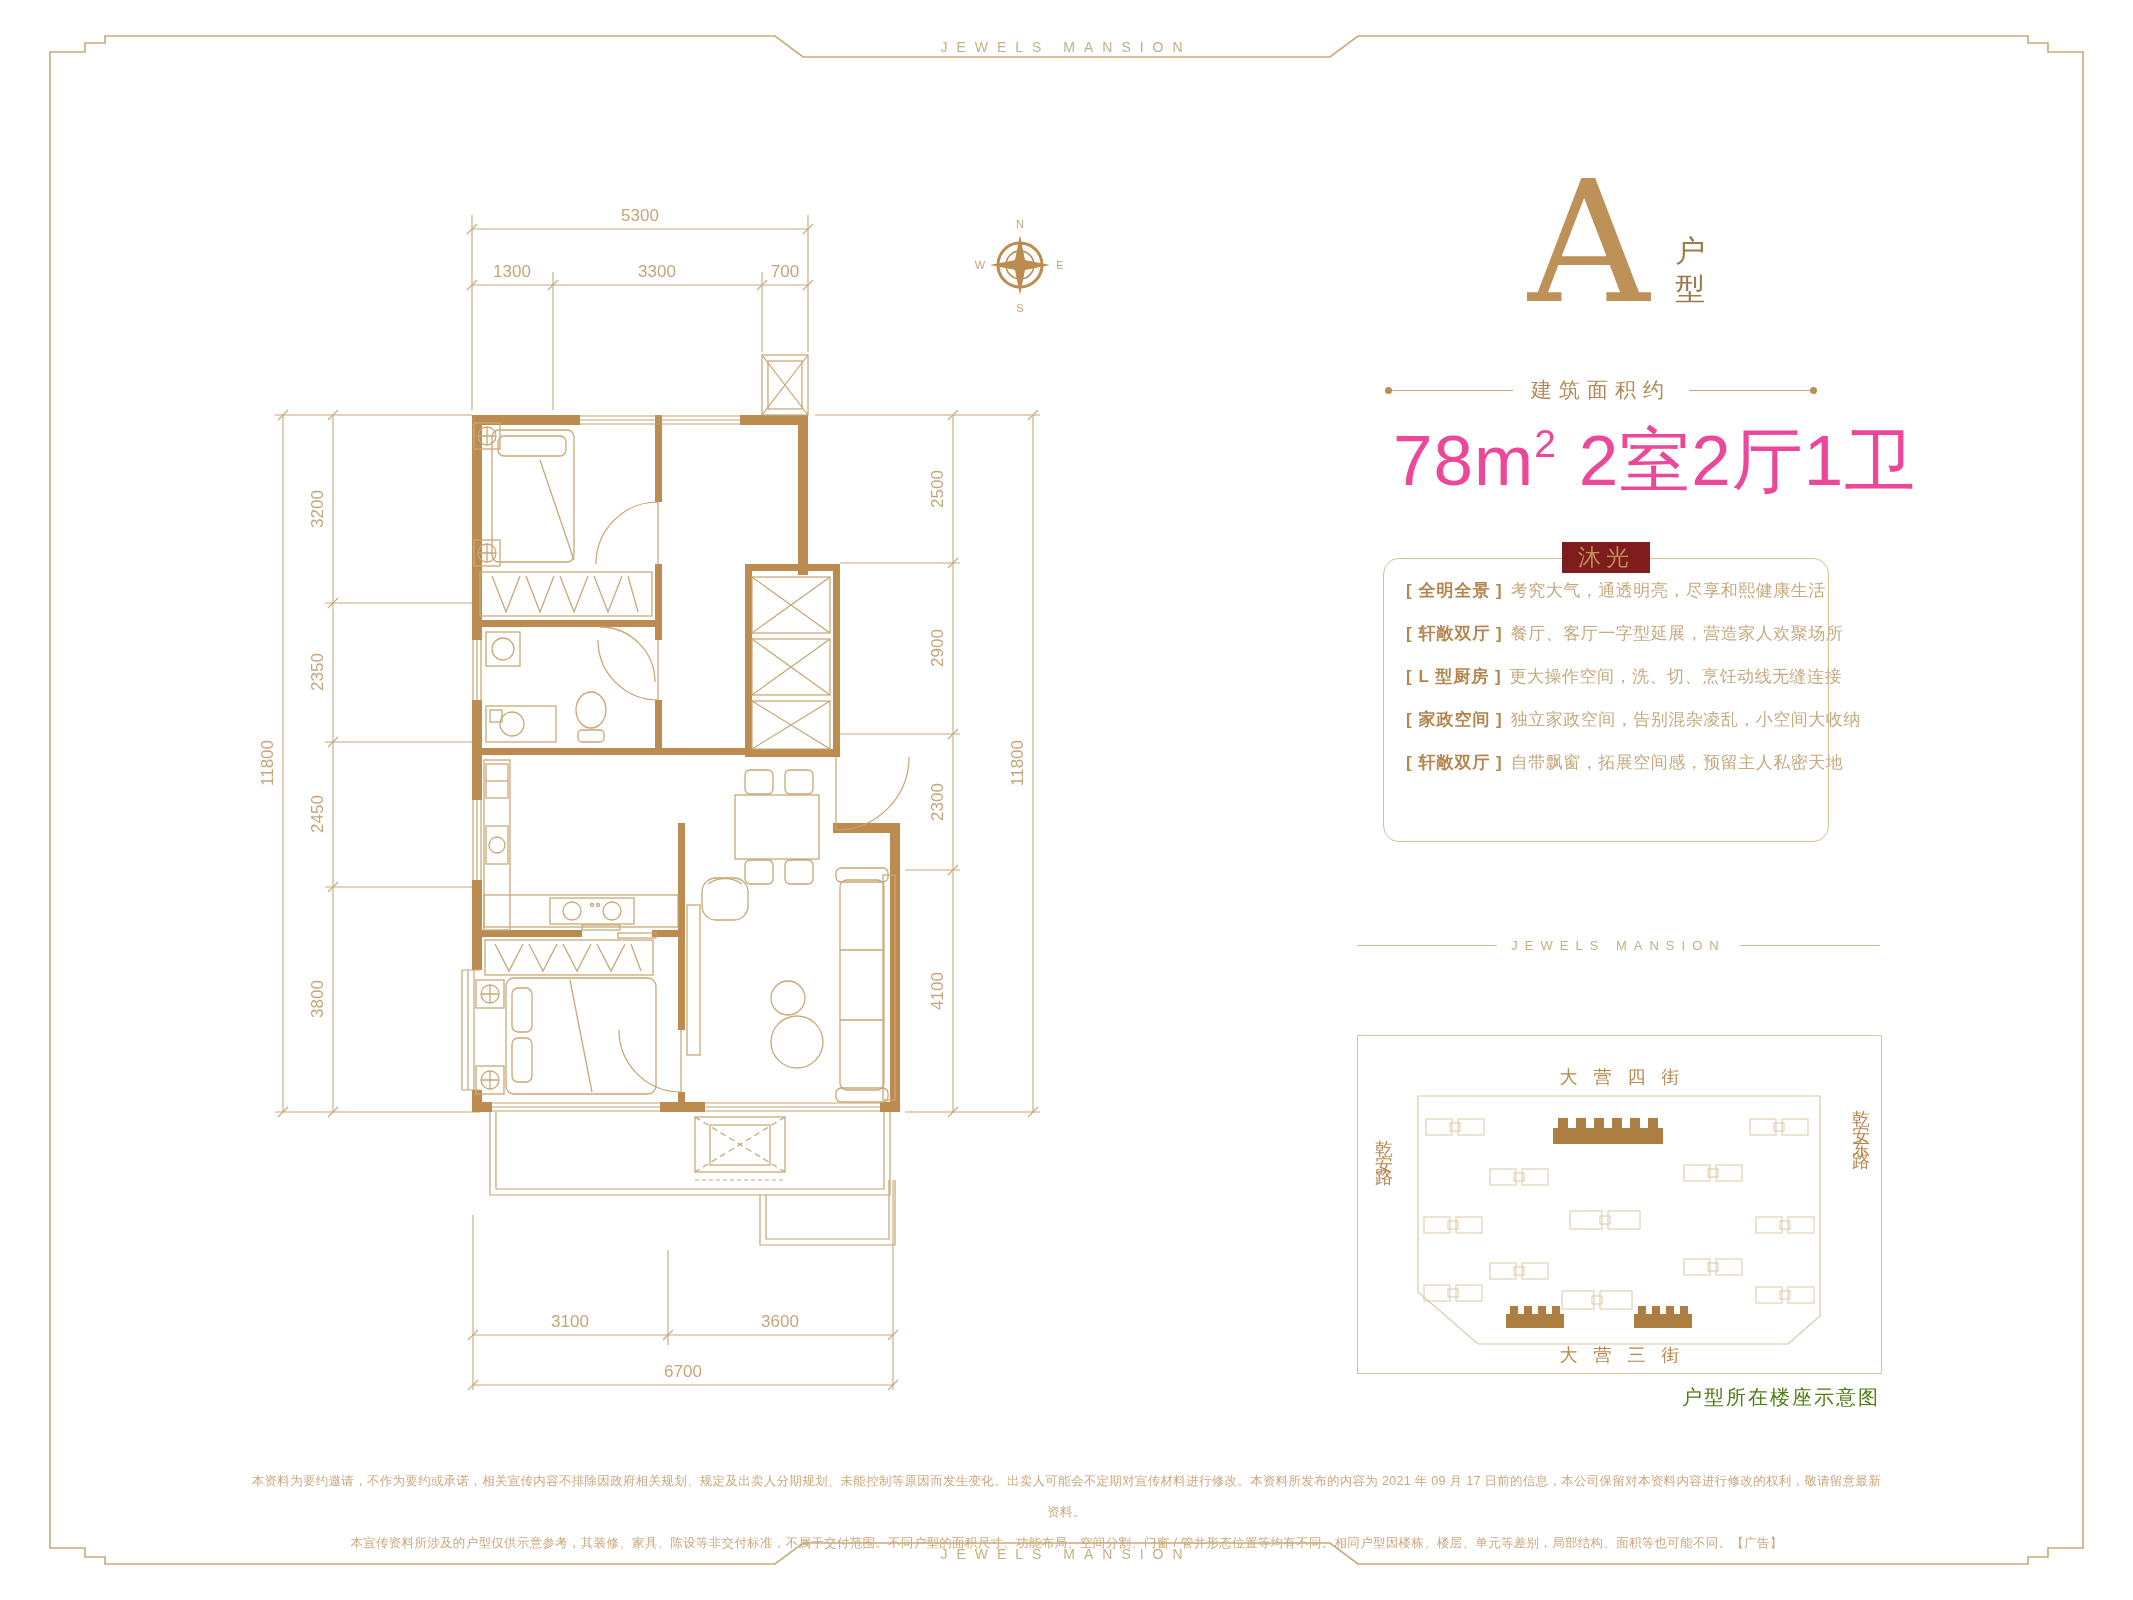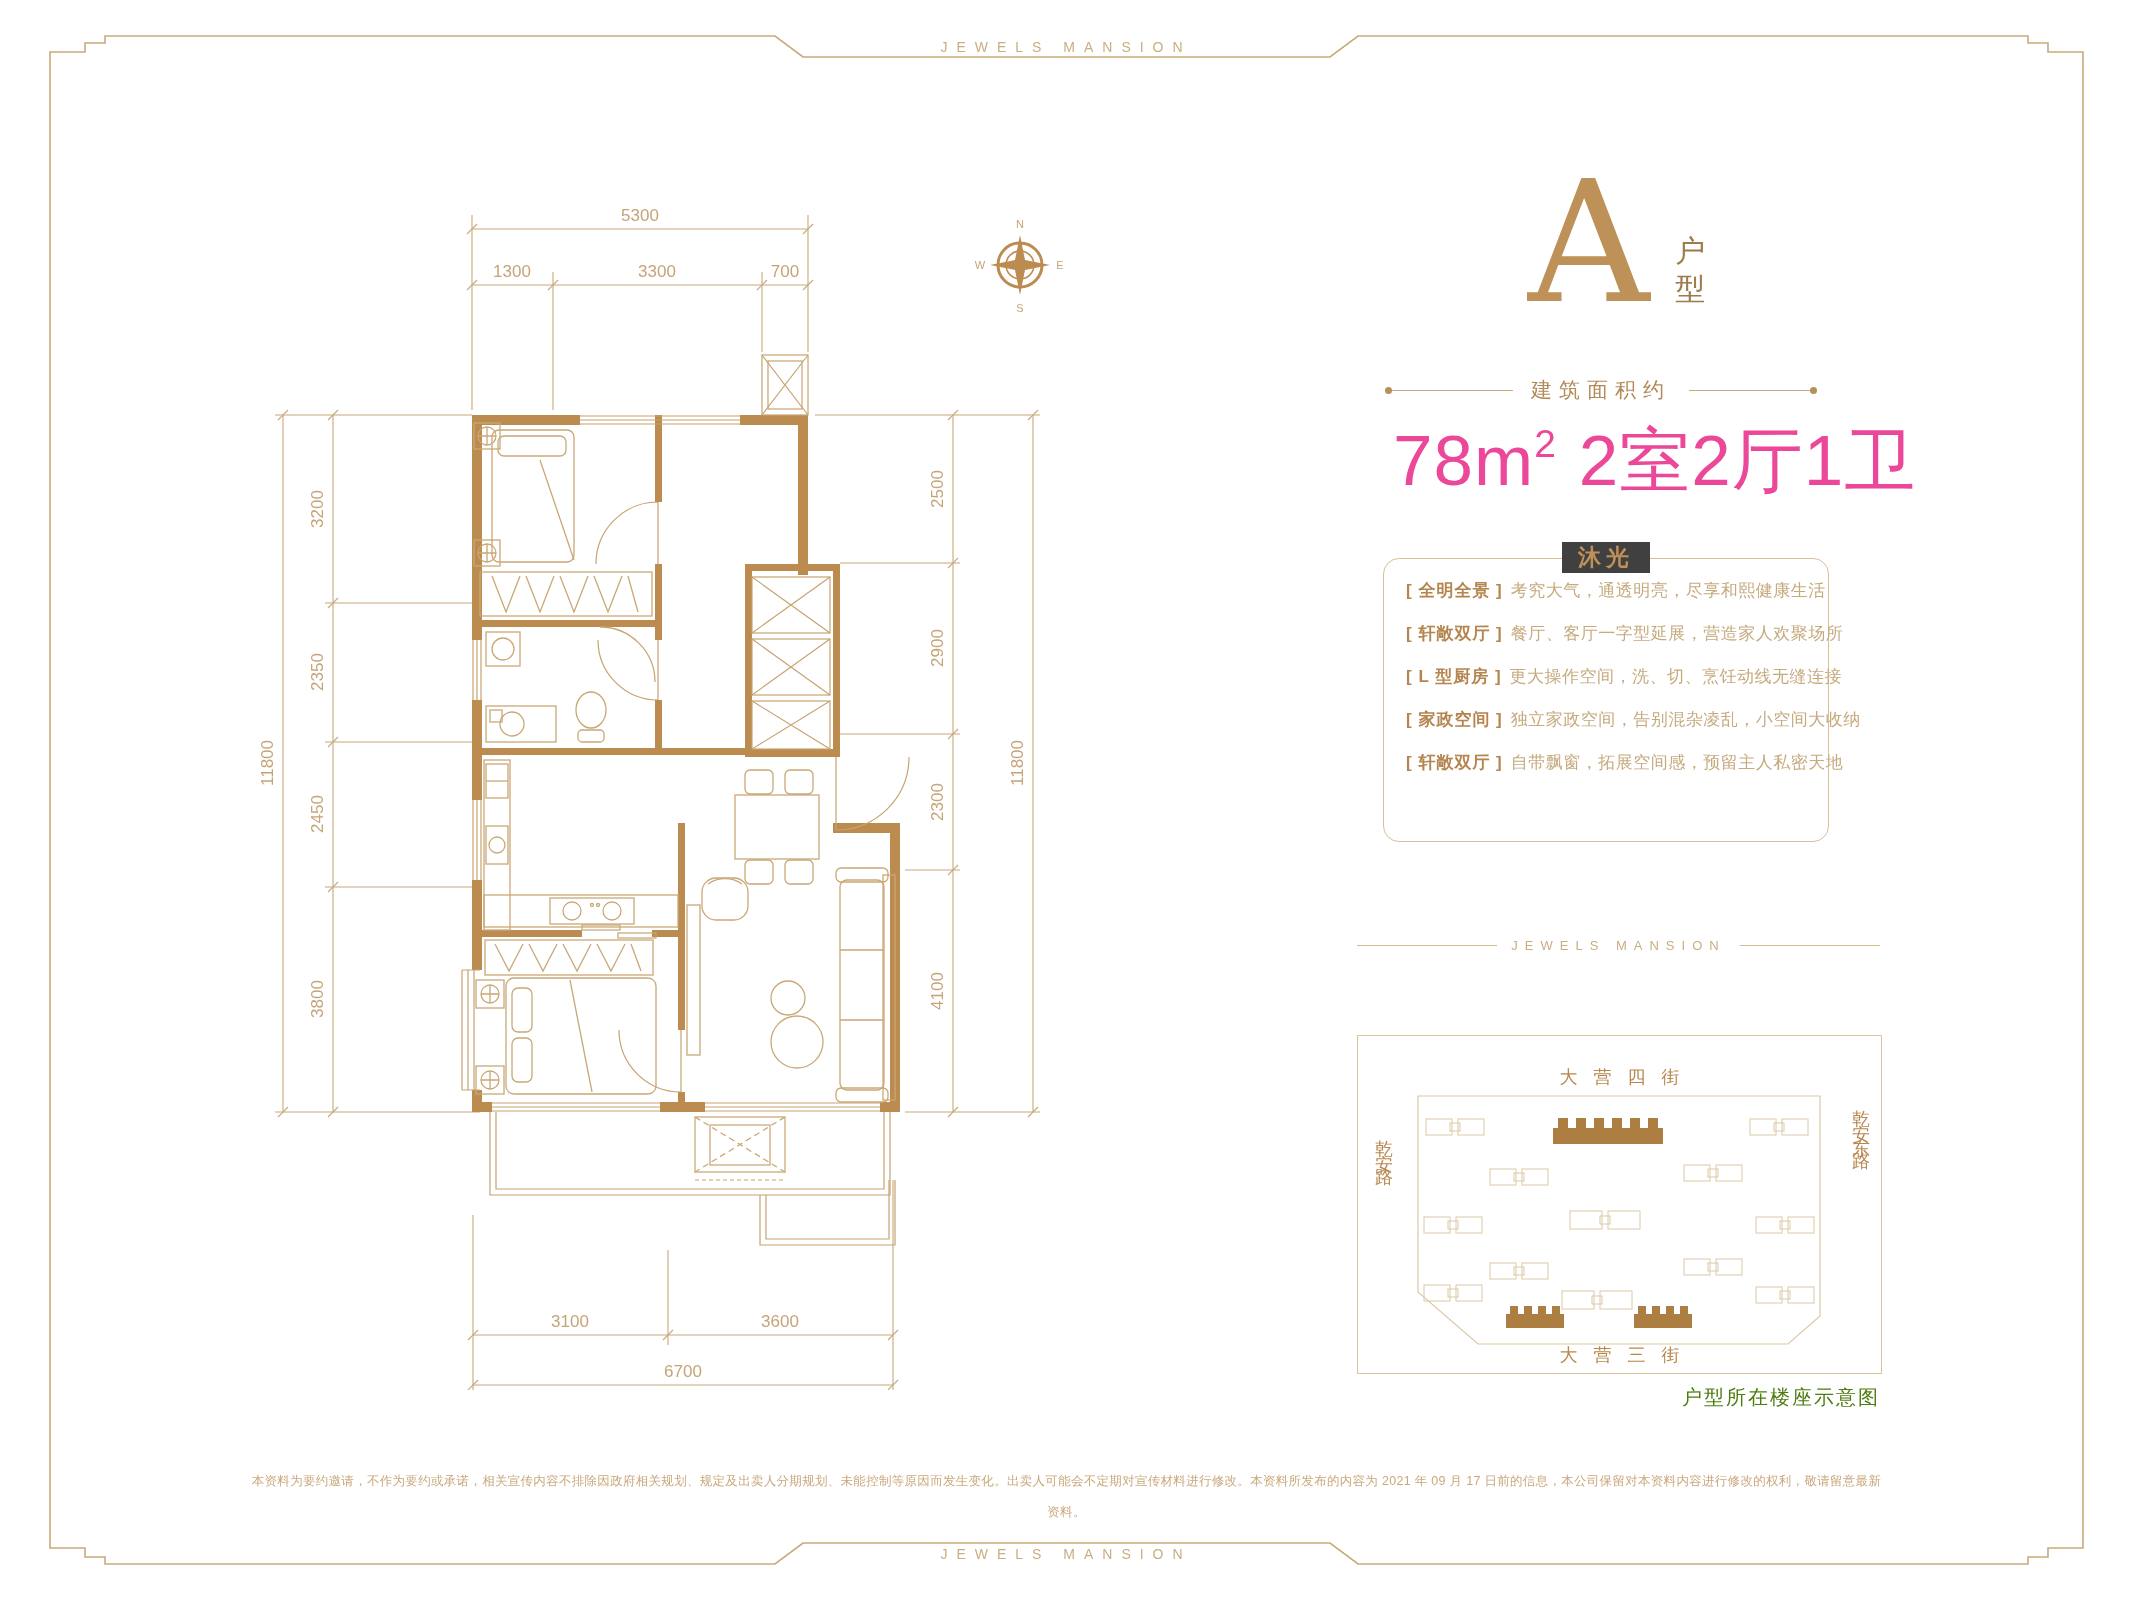--- a/index.html
+++ b/index.html
@@ -18,22 +18,22 @@
   .unit-type{display:flex;flex-direction:column;margin-left:26px;margin-bottom:10px;color:#9c7b4c;font-size:30px;line-height:38px;}
   .area-divider{left:1385px;top:376px;width:432px;display:flex;align-items:center;color:#b08a58;}
   .area-divider .ln{flex:1;height:0;border-top:1.5px solid #c9a97c;}
   .area-divider .dot{width:7px;height:7px;border-radius:50%;background:#b98e58;}
   .area-divider .lbl{padding:0 18px;font-size:21px;letter-spacing:7px;white-space:nowrap;}
   .spec-line{left:1393px;top:414px;width:430px;color:#ec4899;font-size:71px;letter-spacing:1px;white-space:nowrap;}
   .spec-line sup{font-size:55%;vertical-align:28px;}
   .spec-line .gap{display:inline-block;width:22px;}
   
   .features-box{left:1383px;top:558px;width:444px;height:282px;border:1.5px solid #dabf96;border-radius:16px;}
-  .features-title{position:absolute;top:-17px;left:50%;transform:translateX(-50%);background:#404040;
-    padding:0 16px;color:#bd9157;font-size:23px;letter-spacing:5px;white-space:nowrap;font-weight:bold;}
+  .features-title{position:absolute;top:-17px;left:50%;transform:translateX(-50%);background:#7f1d1d;
+    padding:0 16px;color:#bd9157;font-size:23px;letter-spacing:5px;white-space:nowrap;}
   .features-list{list-style:none;margin:20px 0 0 0;padding:0 22px;}
   .features-list li{display:flex;align-items:baseline;margin:0 0 20px 0;font-size:17px;white-space:nowrap;}
   .feat-tag{color:#b4854e;font-weight:bold;margin-right:8px;letter-spacing:1px;}
   .feat-desc{color:#c6aa7e;letter-spacing:0.5px;}
   
   .jm-divider{left:1357px;top:938px;width:523px;display:flex;align-items:center;color:#c9ae82;}
   .jm-divider .ln{flex:1;border-top:1px solid #d3ba90;}
   .jm-divider .lbl{padding:0 14px;font-size:13px;letter-spacing:7px;}
   .siteplan{left:1357px;top:1035px;width:523px;height:337px;border:1px solid #dcc49c;}
   .street-h{position:absolute;width:100%;text-align:center;color:#b7874e;font-size:18px;letter-spacing:16px;text-indent:16px;}
@@ -395,13 +395,14 @@
   <div class="street-h" style="top:29px;">大营四街</div>
   <div class="street-h" style="bottom:6px;">大营三街</div>
   <div class="road-v" style="left:14px;top:90px;">乾安路</div>
   <div class="road-v" style="right:8px;top:60px;">乾安东路</div>
 </div>
 
 <div class="abs siteplan-caption">户型所在楼座示意图</div>
 
 <div class="abs disclaimer">
   <div>本资料为要约邀请，不作为要约或承诺，相关宣传内容不排除因政府相关规划、规定及出卖人分期规划、未能控制等原因而发生变化。出卖人可能会不定期对宣传材料进行修改。本资料所发布的内容为 2021 年 09 月 17 日前的信息，本公司保留对本资料内容进行修改的权利，敬请留意最新资料。</div>
+  <div>本宣传资料所涉及的户型仅供示意参考，其装修、家具、陈设等非交付标准，不属于交付范围。不同户型的面积尺寸、功能布局、空间分割、门窗 / 管井形态位置等均有不同。相同户型因楼栋、楼层、单元等差别，局部结构、面积等也可能不同。【广告】</div>
 </div>
 
 </body></html>

